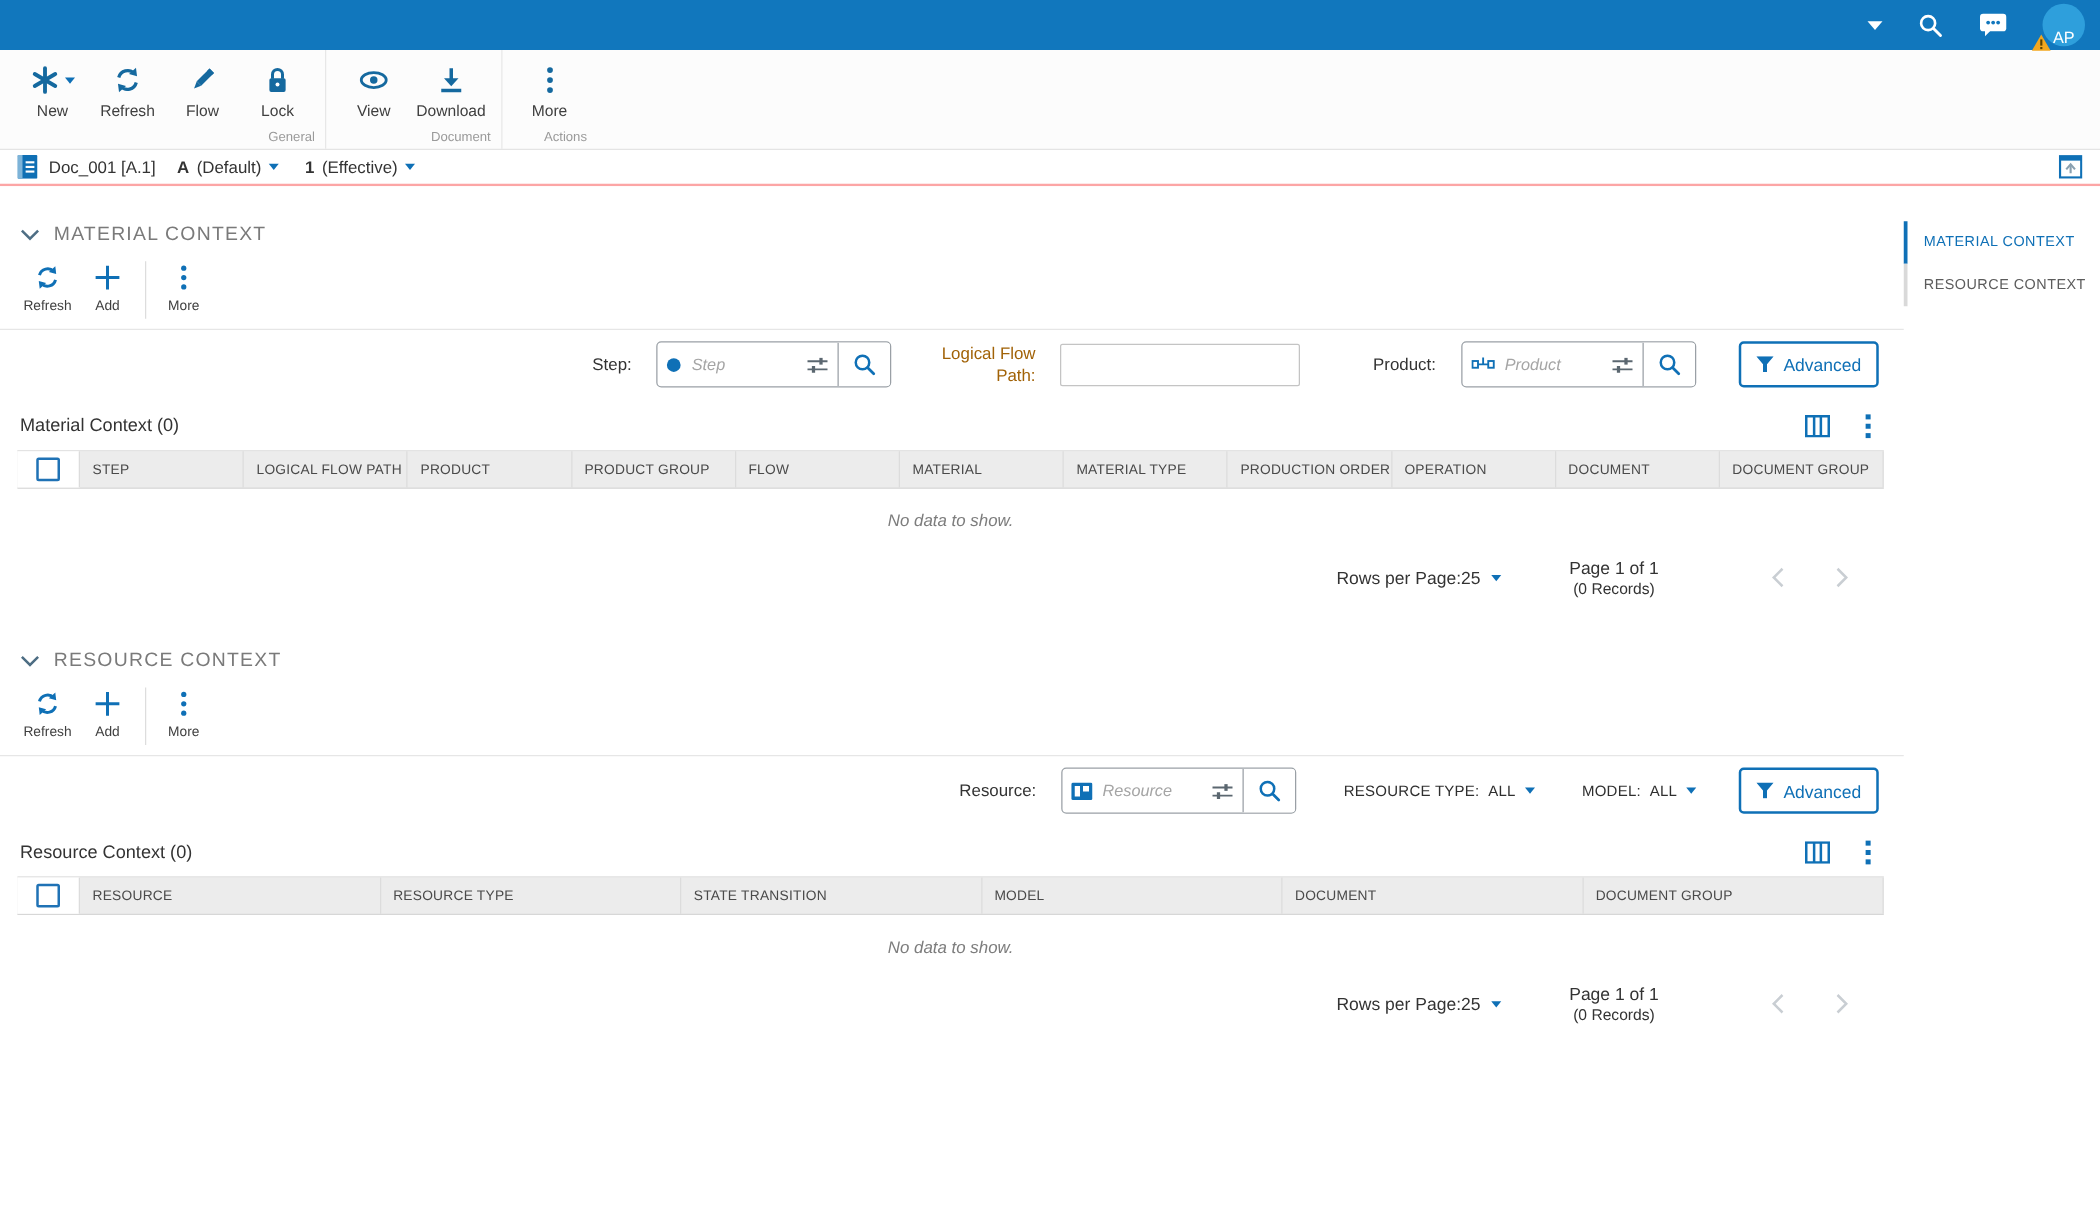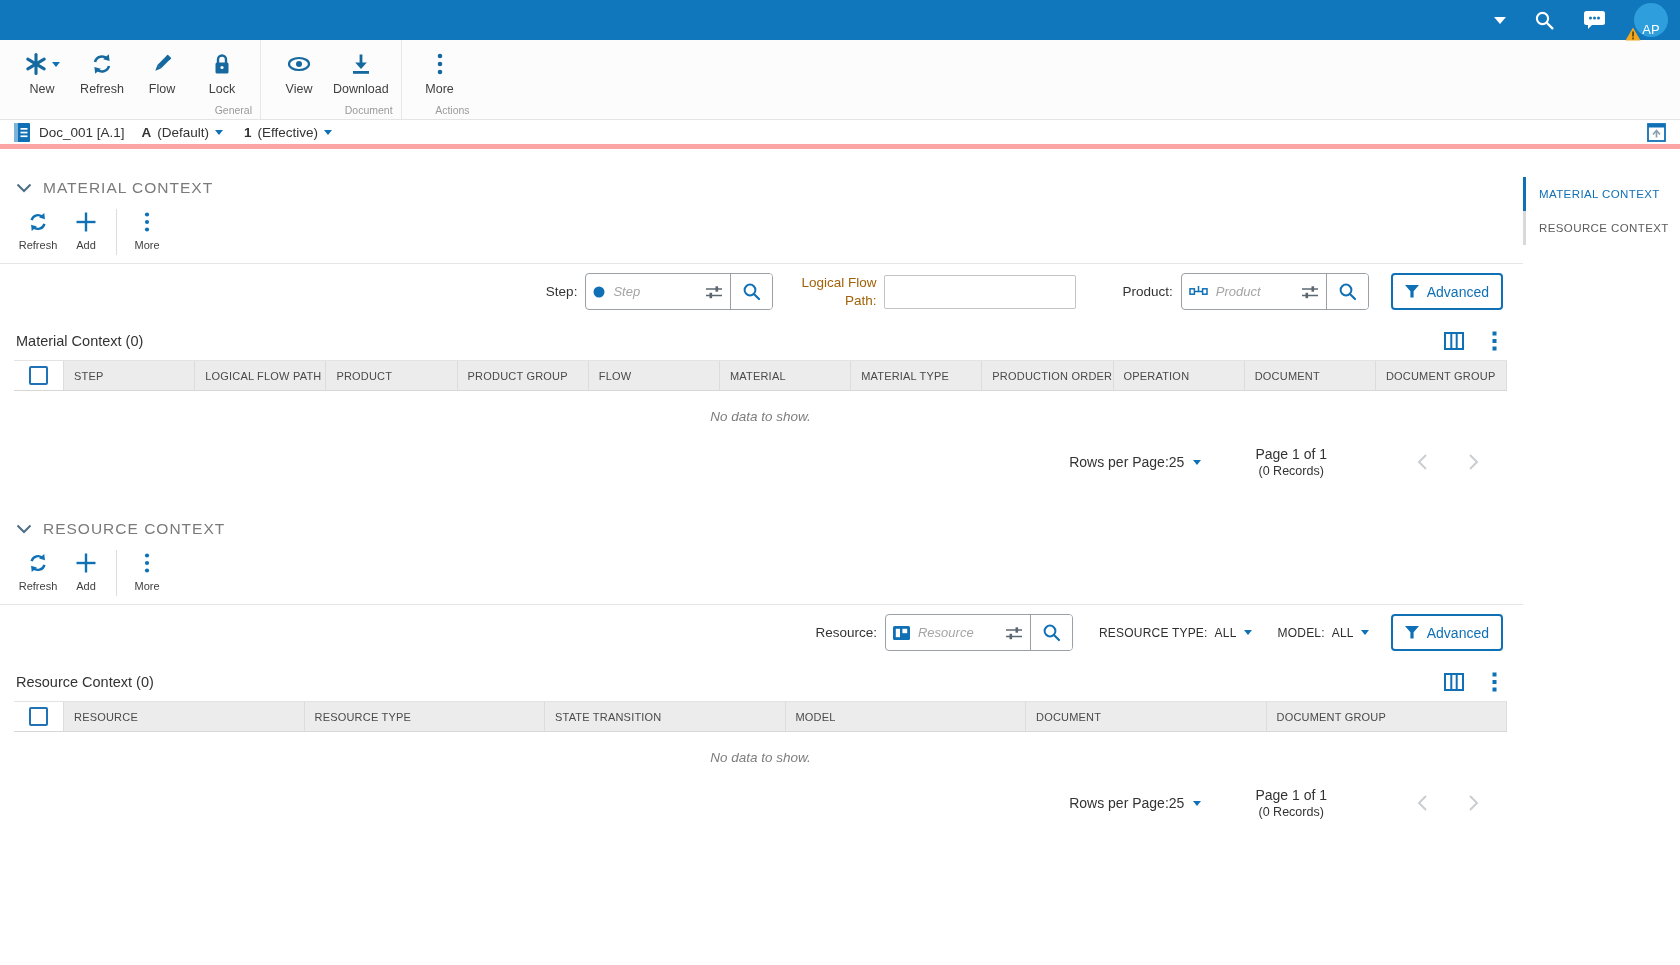--- a/index.html
+++ b/index.html
@@ -26,21 +26,21 @@
   .rgroup{display:flex;flex-direction:column;padding:4px 8px 0;}
   .rgroup.sep{border-right:1px solid #e7e7e7;}
   .rgroup.page{margin-left:auto;border-left:1px solid #e7e7e7;border-right:none;padding-right:14px;}
   .rgroup-buttons{display:flex;}
   .rbtn{min-width:60px;display:flex;flex-direction:column;align-items:center;gap:5px;padding:7px 4px 0;cursor:pointer;}
   .rbtn-icon{height:26px;display:flex;align-items:center;justify-content:center;gap:4px;color:#15699f;}
   .rbtn-label{font-size:12.5px;color:#3f3f3f;white-space:nowrap;}
   .rgroup-label{margin-top:auto;text-align:right;font-size:10.5px;color:#9a9a9a;padding:4px 0 3px;}
 
   
-  .breadcrumb{height:29px;border-bottom:5px solid #fca5a5;background:#fff;display:flex;align-items:center;padding:0 14px;gap:9px;}
+  .breadcrumb{height:29px;border-bottom:2px solid #fca5a5;background:#fff;display:flex;align-items:center;padding:0 14px;gap:9px;}
   .bc-title{font-size:13.5px;color:#333;margin-right:8px;white-space:nowrap;}
   .bc-dd{display:flex;align-items:center;gap:6px;margin-right:12px;cursor:pointer;}
   .bc-strong{font-weight:bold;font-size:13.5px;}
   .bc-sub{font-size:13.5px;color:#333;}
   .bc-expand{margin-left:auto;cursor:pointer;display:flex;}
 
   
   .content{position:relative;height:815px;background:#fff;}
   .rightnav{position:absolute;top:0;right:0;width:157px;padding-top:28px;}
   .rn-item{border-left:3px solid #d9d9d9;padding:11px 4px 11px 13px;font-size:11.5px;letter-spacing:.4px;color:#5c5c5c;cursor:pointer;white-space:nowrap;}
@@ -49,21 +49,21 @@
 
   .sec-hdr{display:flex;align-items:center;gap:11px;padding:30px 0 0 16px;color:#7a7a7a;font-size:15.5px;letter-spacing:1px;}
   .sec-hdr.second{padding-top:38px;}
   .sec-toolbar{display:flex;align-items:flex-start;padding:10px 0 0 14px;height:58px;}
   .tbtn{width:48px;display:flex;flex-direction:column;align-items:center;gap:6px;cursor:pointer;padding-top:4px;}
   .tbtn-label{font-size:11px;color:#3f3f3f;}
   .tb-sep{width:1px;background:#ddd;height:46px;margin:2px 6px 0;}
   .divider{border-top:1px solid #e6e6e6;margin-top:8px;}
 
   
-  .filter-row{display:flex;align-items:center;justify-content:flex-end;padding:9px 20px 7px 0;}
+  .filter-row{display:flex;align-items:center;justify-content:flex-end;padding:9px 20px 7px 0;gap:12px;}
   .flt-label{font-size:13.5px;color:#333;margin-right:8px;white-space:nowrap;}
   .lfp-label{text-align:right;font-size:13.5px;line-height:1.3;margin-right:8px;color:#a16207;}
   .search-ctl{display:flex;align-items:stretch;height:37px;border:1px solid #9aa0a6;border-radius:4px;background:#fff;overflow:hidden;width:188px;}
   .ctl-main{flex:1;display:flex;align-items:center;gap:6px;padding:0 7px;min-width:0;}
   .ctl-main input{border:0;outline:0;flex:1;min-width:0;font-size:13px;font-family:inherit;color:#333;background:transparent;}
   .ctl-main input::placeholder{color:#a5a5a5;font-style:italic;}
   .ctl-search{width:42px;border:0;border-left:1px solid #9aa0a6;background:#fff;display:flex;align-items:center;justify-content:center;cursor:pointer;padding:0;}
   .plain-input{height:34px;width:192px;border:1px solid #c4c4c4;border-radius:2px;background:#fff;font-family:inherit;font-size:13px;padding:0 8px;outline:0;}
   .gap28{margin-right:28px;} .gap46{margin-right:46px;} .gap22{margin-right:22px;} .gap26{margin-right:26px;}
   .adv-btn{height:37px;min-width:99px;border:2px solid #0f70b6;border-radius:4px;background:#fff;color:#0f70b6;font-size:14px;display:flex;align-items:center;justify-content:center;gap:8px;cursor:pointer;font-family:inherit;padding:0 12px;}

